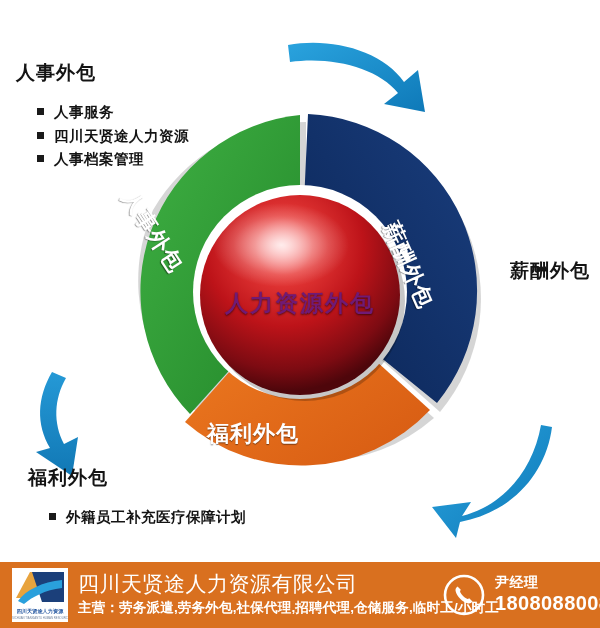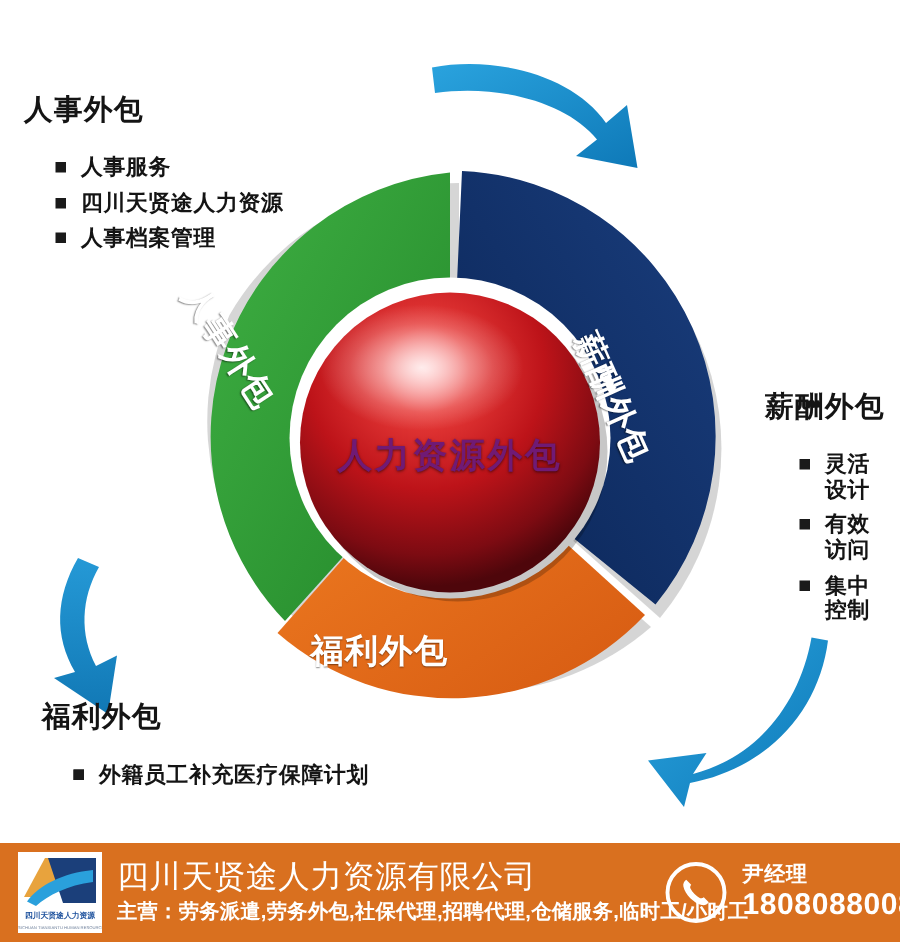--- a/index.html
+++ b/index.html
@@ -203,25 +203,20 @@
     <div class="heading">人事外包</div>
     <ul>
       <li><span class="bullet"></span><span>人事服务</span></li>
       <li><span class="bullet"></span><span>四川天贤途人力资源</span></li>
       <li><span class="bullet"></span><span>人事档案管理</span></li>
     </ul>
   </div>
 
   <div class="block" id="block-pay">
     <div class="heading">薪酬外包</div>
-    <ul>
-      <li><span class="bullet"></span><span>灵活设计</span></li>
-      <li><span class="bullet"></span><span>有效访问</span></li>
-      <li><span class="bullet"></span><span>集中控制</span></li>
-    </ul>
   </div>
 
   <div class="block" id="block-welfare">
     <div class="heading">福利外包</div>
     <ul>
       <li><span class="bullet"></span></li>
       <li><span class="bullet"></span><span>外籍员工补充医疗保障计划</span></li>
     </ul>
   </div>
 

